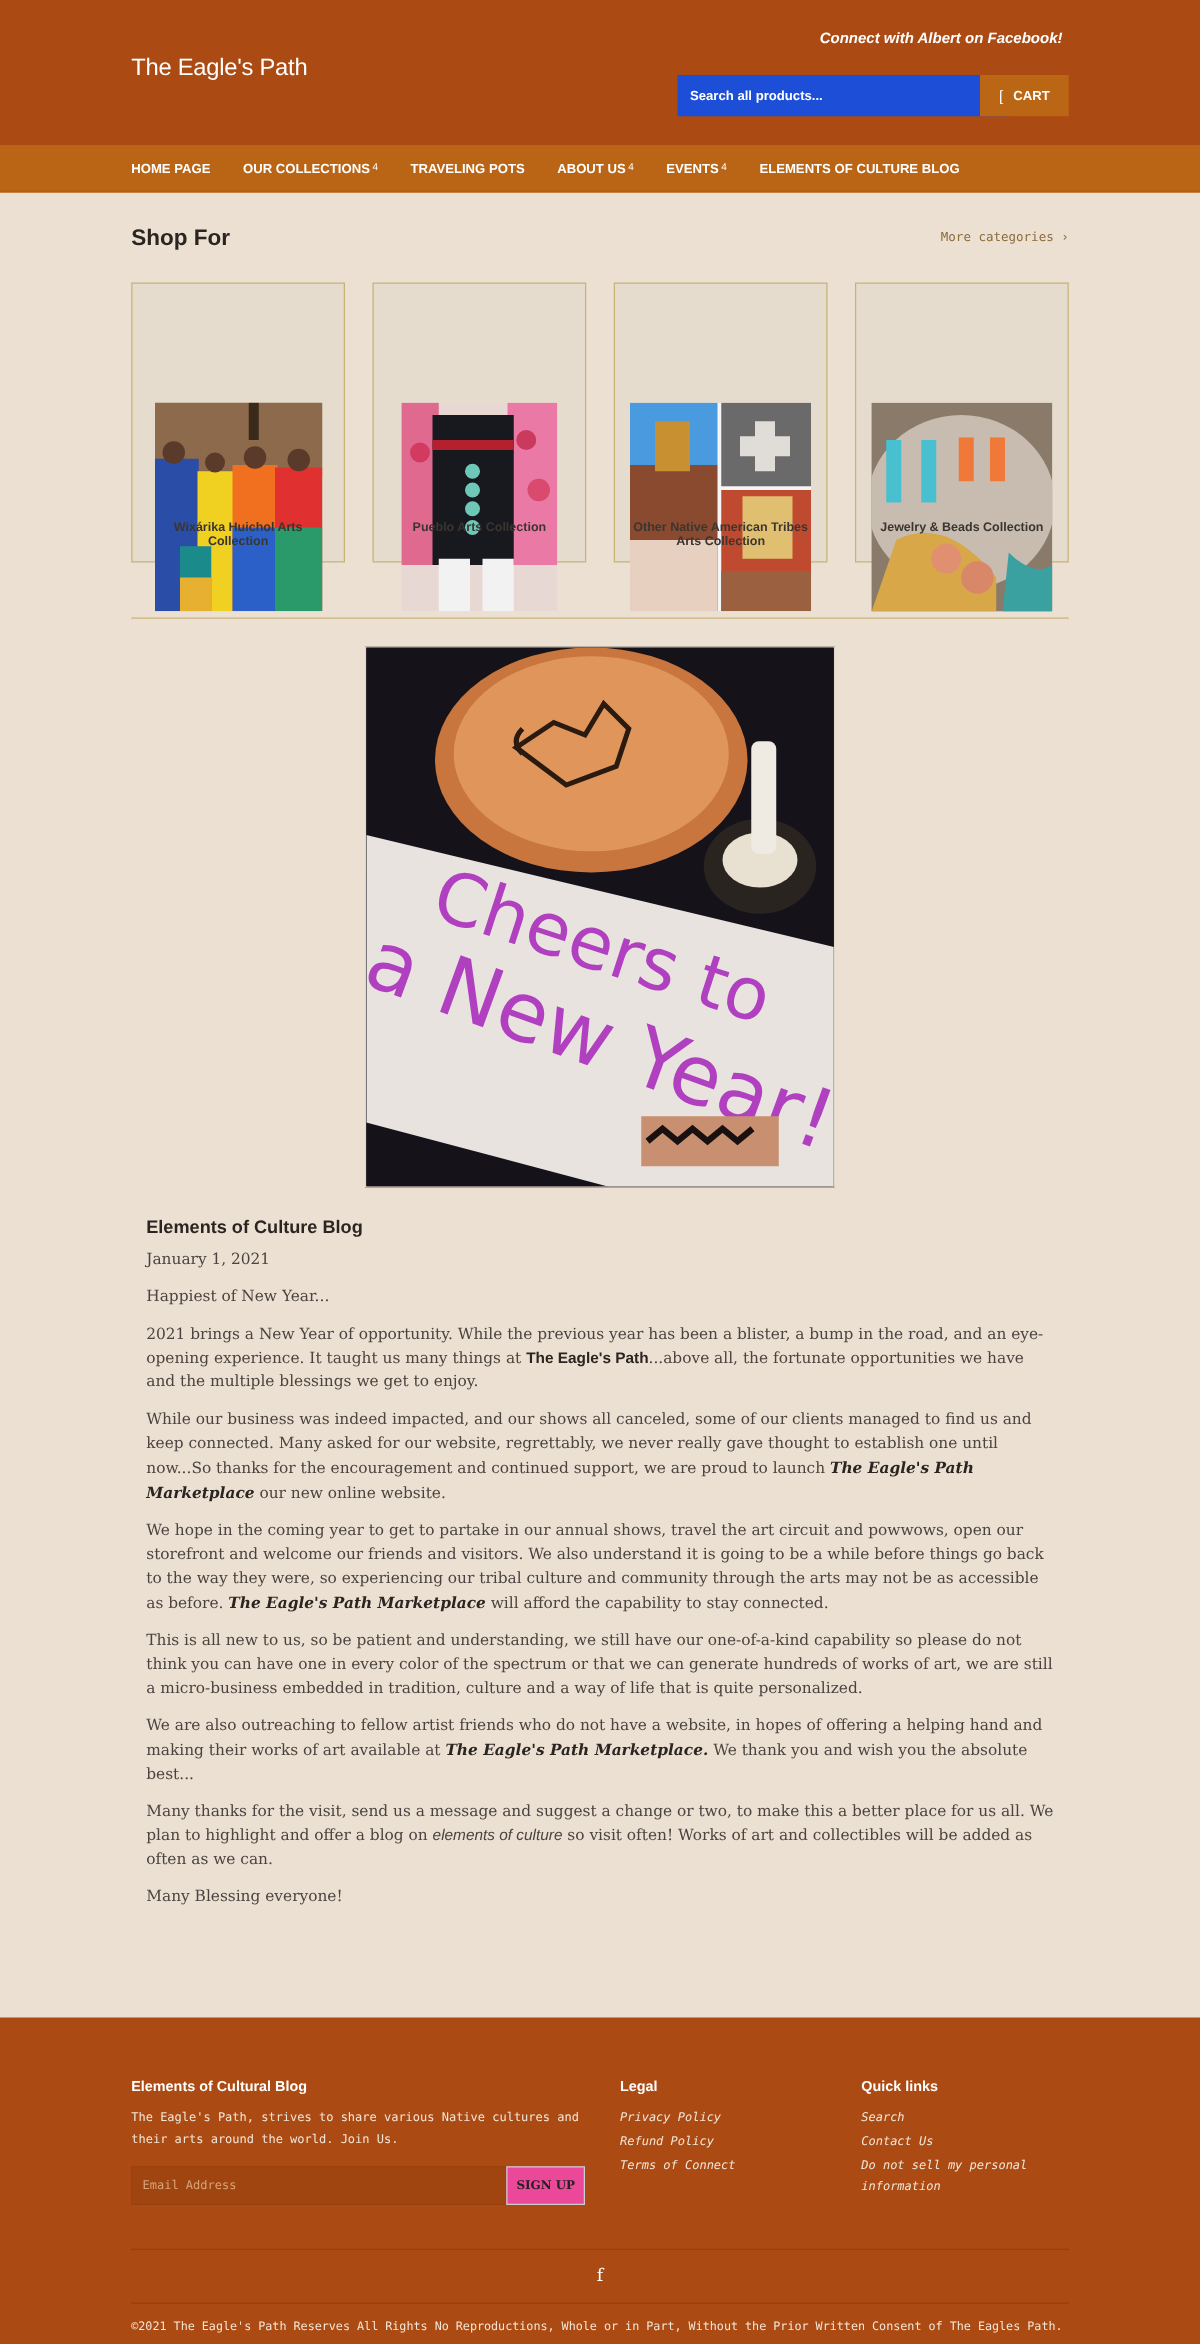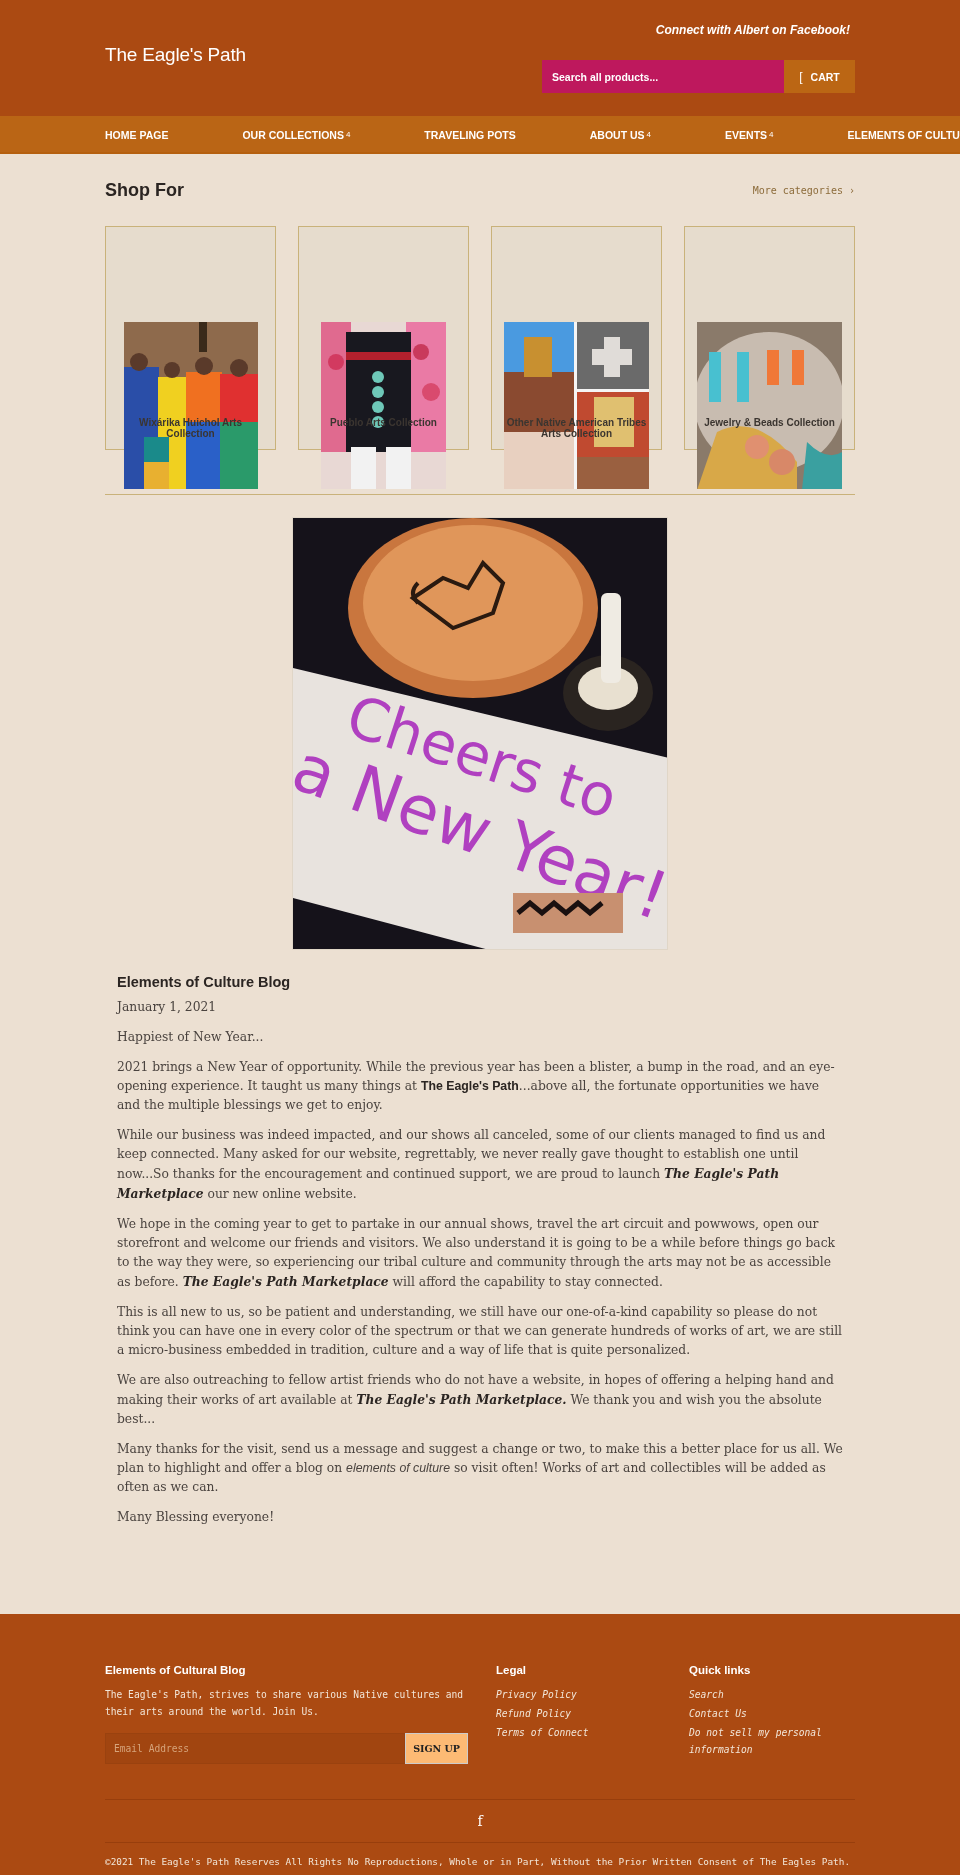--- a/index.html
+++ b/index.html
@@ -4,30 +4,30 @@
 <style>
   * { box-sizing: border-box; margin: 0; padding: 0; }
   body { width: 960px; background: #ece0d2; font-family: "DejaVu Serif", serif; color: #3d3733; }
   .container { width: 750px; margin: 0 auto; position: relative; }
 
   
   .site-header { background: #ab4a12; height: 116px; }
   .site-header .container { height: 116px; }
   .fb-link { position: absolute; right: 5px; top: 23px; color: #fff; font-family: "Liberation Sans", sans-serif; font-weight: bold; font-size: 12px; text-decoration: none; font-style: italic; }
   .logo { position: absolute; left: 0; top: 44px; color: #fff; font-family: "Liberation Sans", sans-serif; font-size: 19px; letter-spacing: -0.2px; }
-  .search-box { position: absolute; left: 437px; top: 60px; width: 265px; height: 33px; background: #be185d; display: flex; align-items: center; padding: 0 10px; }
+  .search-box { position: absolute; left: 437px; top: 60px; width: 265px; height: 33px; background: #1d4ed8; display: flex; align-items: center; padding: 0 10px; }
   .search-box input { background: transparent; border: none; outline: none; color: #fff; font-family: "Liberation Sans", sans-serif; font-weight: bold; font-size: 10.5px; flex: 1; }
   .search-box input::placeholder { color: #fff; }
   .search-icon { color: #fff; font-size: 11px; font-family: "Liberation Sans", sans-serif; }
   .cart-btn { position: absolute; left: 679px; top: 60px; width: 71px; height: 33px; background: #bb6614; display: flex; align-items: center; justify-content: center; gap: 8px; color: #fff; font-family: "Liberation Sans", sans-serif; font-weight: bold; font-size: 10.5px; }
   .cart-icon { font-weight: normal; font-size: 12px; }
 
   
   .main-nav { background: #ba6515; height: 38px; border-bottom: 2px solid #b5600e; }
-  .main-nav ul { list-style: none; display: flex; height: 38px; align-items: center; gap: 48px; }
+  .main-nav ul { list-style: none; display: flex; height: 38px; align-items: center; }
   .main-nav li { color: #fff; font-family: "Liberation Sans", sans-serif; font-weight: bold; font-size: 10.5px; margin-right: 26px; white-space: nowrap; }
   .main-nav li .caret { font-weight: normal; font-size: 8px; margin-left: 2px; vertical-align: 2px; }
 
   
   .shop-head { display: flex; justify-content: space-between; align-items: center; height: 72px; }
   .shop-title { font-family: "Liberation Sans", sans-serif; font-size: 18px; color: #2b2522; }
   .more-cats { font-family: "DejaVu Sans Mono", monospace; font-size: 10px; color: #8c6b3a; text-decoration: none; }
   .collections { display: flex; justify-content: space-between; height: 269px; border-bottom: 1px solid #c9b27a; position: relative; }
   .coll-card { width: 171px; height: 224px; border: 1px solid #c9b27a; background: #e6dccd; position: relative; }
   .coll-img { position: absolute; top: 95px; width: 125px; height: 167px; left: 22px; overflow: hidden; }
@@ -51,21 +51,21 @@
   .fcol1 { width: 363px; }
   .fcol2 { width: 193px; margin-left: 28px; }
   .fcol3 { width: 166px; }
   .footer-title { font-family: "Liberation Sans", sans-serif; font-weight: bold; font-size: 11.5px; color: #fff; margin-bottom: 10px; }
   .footer-text { font-family: "DejaVu Sans Mono", monospace; font-size: 9.6px; color: #f2e6d8; line-height: 17px; }
   .footer-links { list-style: none; }
   .footer-links li { font-family: "DejaVu Sans Mono", monospace; font-size: 9.6px; color: #f2e6d8; line-height: 17px; margin-bottom: 2px; font-style: italic; }
   .signup { display: flex; margin-top: 13px; }
   .signup input { width: 301px; height: 31px; background: #a14510; border: 1px solid #9a420f; padding: 14px 8px; font-family: "DejaVu Sans Mono", monospace; font-size: 9.6px; color: #fff; outline: none; }
   .signup input::placeholder { color: #d6a47b; }
-  .signup button { width: 63px; height: 31px; background: #fdba74; border: 1px solid #ccc; font-family: "DejaVu Serif", serif; font-weight: bold; font-size: 9.5px; color: #222; }
+  .signup button { width: 63px; height: 31px; background: #ec4899; border: 1px solid #ccc; font-family: "DejaVu Serif", serif; font-weight: bold; font-size: 9.5px; color: #222; }
   .footer-divider { border-top: 1px solid #983e0c; }
   .social { height: 42px; display: flex; align-items: center; justify-content: center; color: #fff; font-family: "DejaVu Serif", serif; font-size: 14px; margin-top: 35px; }
   .copyright { font-family: "DejaVu Sans Mono", monospace; font-size: 9.4px; color: #f2e6d8; line-height: 15px; padding-top: 11px; }
 </style>
 </head>
 <body>
 
 <header class="site-header">
   <div class="container">
     <a class="fb-link">Connect with Albert on Facebook!</a>

